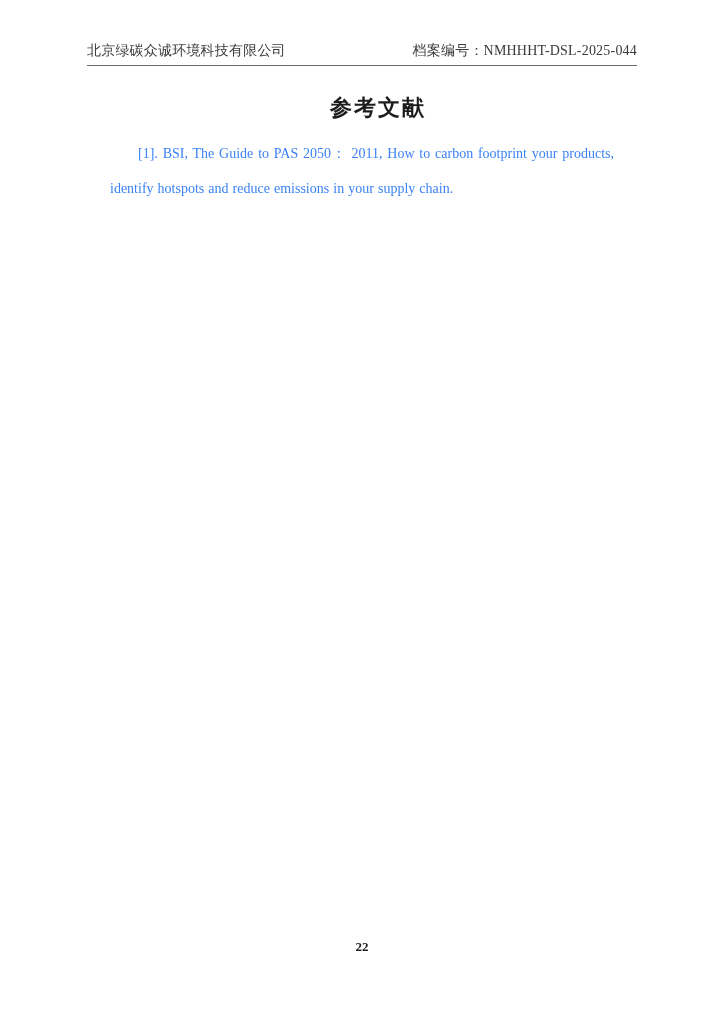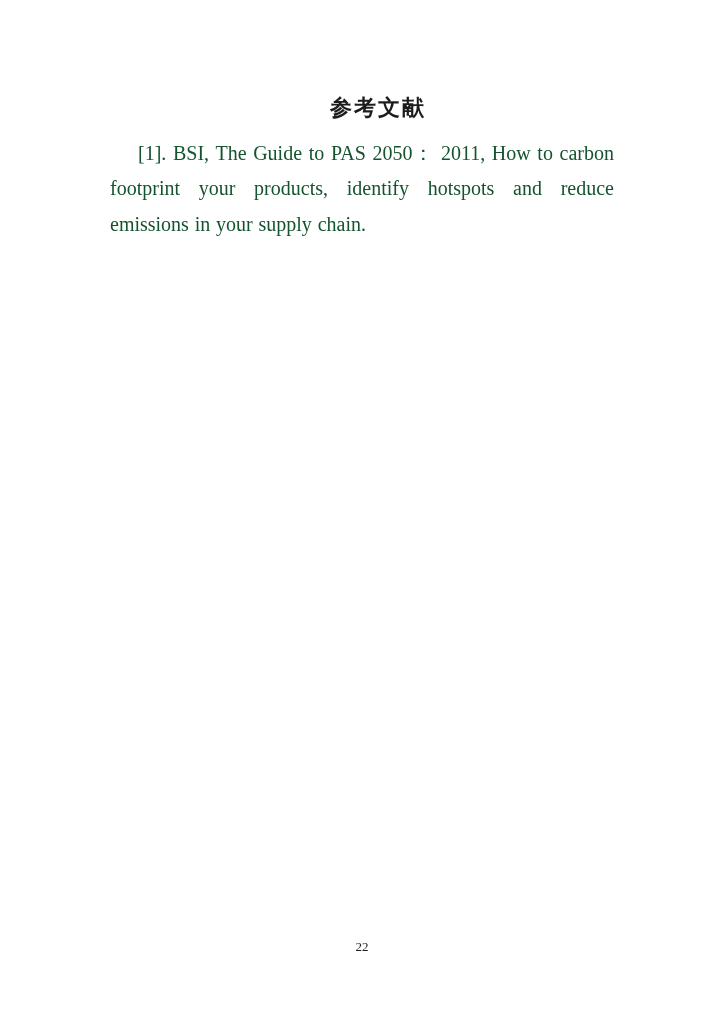--- a/index.html
+++ b/index.html
@@ -45,46 +45,51 @@
     font-weight: bold;
     letter-spacing: 2px;
     color: #1c1c1c;
     padding-left: 16px;
   }
   .refs {
     position: absolute;
     left: 110px;
     top: 136px;
     width: 504px;
-    font-size: 20px;
+    font-size: 14px;
     line-height: 35.3px;
     text-align: justify;
-    color: #14532d;
+    color: #3b82f6;
     word-spacing: 0.04em;
   }
   .refs p {
     margin: 0;
     padding: 0;
     text-indent: 28px;
   }
   .pagenum {
     position: absolute;
     top: 939px;
     left: 0;
     width: 724px;
     text-align: center;
     font-size: 13px;
     color: #1f1f1f;
+    font-weight: bold;
   }
 </style>
 </head>
 <body>
 
 <div class="page">
 
+  <div class="header">
+    <span class="company">北京绿碳众诚环境科技有限公司</span>
+    <span class="docnum"><span>档案编号：</span><span>NMHHHT-DSL-2025-044</span></span>
+  </div>
 
   <h1 class="doc-title">参考文献</h1>
 
   <div class="refs">
     <p>[1]. BSI, The Guide to PAS 2050： 2011, How to carbon footprint your products, identify hotspots and reduce emissions in your supply chain.</p>
   </div>
 
   <div class="pagenum">22</div>
 
 </div>

